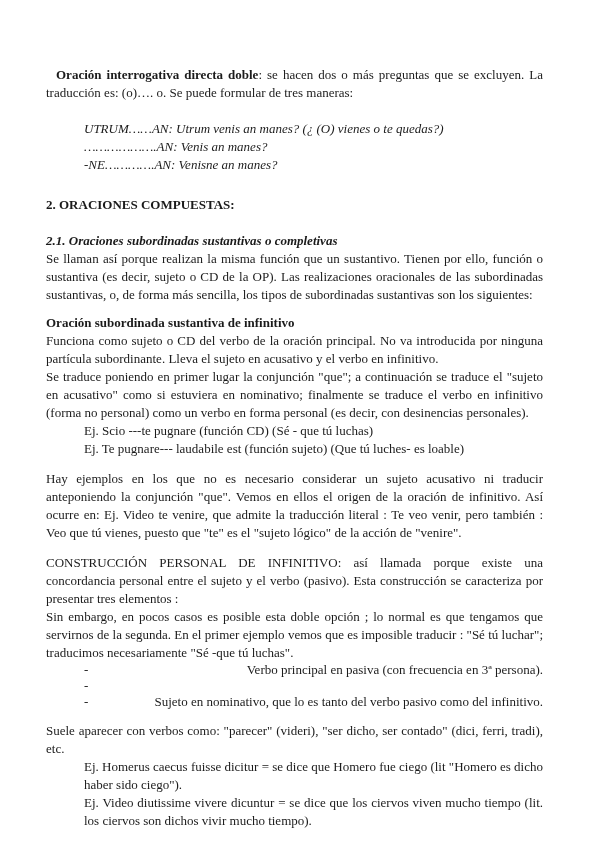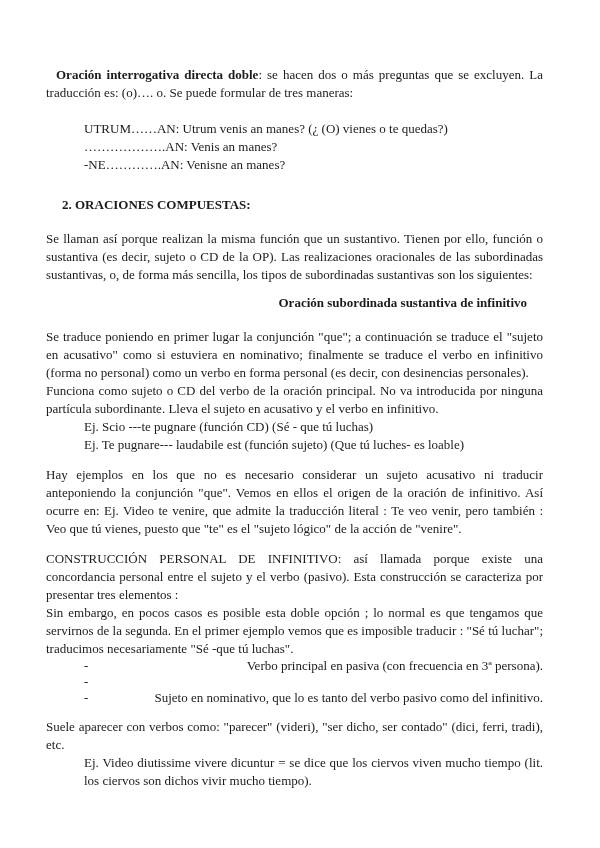--- a/index.html
+++ b/index.html
@@ -21,29 +21,29 @@
     overflow: hidden;
   }
   .para {
     margin: 0;
     text-align: justify;
   }
   .indent-first { text-indent: 10px; }
   .bold { font-weight: bold; }
   .h-main, .h-sub {
     font-weight: bold;
-    margin: 16px;
+    margin: 0;
     text-align: left;
   }
   .tabbed { padding-left: 38px; }
   .tab-line { white-space: pre; }
-  .mt1  { margin-top: 18px; }
+  .mt1  { margin-top: 18px; font-style: italic; }
   .mt1s { margin-top: 12px; }
   .mt2  { margin-top: 22px; }
-  .mth  { margin-top: 10px; text-align: right; }
+  .mth  { margin-top: 10px; }
   .li-row {
     display: flex;
     padding-left: 38px;
     line-height: 16px;
   }
   .li-marker {
     width: 16px;
     flex: 0 0 16px;
   }
   .li-text { flex: 1; text-align: right; }
@@ -61,25 +61,26 @@
   <p class="para indent-first"><span class="bold">Oración interrogativa directa doble</span><span>: se hacen dos o más preguntas que se excluyen. La traducción es: (o)…. o. Se puede formular de tres maneras:</span></p>
 
   <div class="tabbed mt1">
     <div class="tab-line">UTRUM……AN: Utrum venis an manes? (¿ (O) vienes o te quedas?)</div>
     <div class="tab-line">……………….AN: Venis an manes?</div>
     <div class="tab-line">-NE………….AN: Venisne an manes?</div>
   </div>
 
   <p class="h-main mt2">2. ORACIONES COMPUESTAS:</p>
 
+  <p class="h-sub mt1">2.1. Oraciones subordinadas sustantivas o completivas</p>
   <p class="para">Se llaman así porque realizan la misma función que un sustantivo. Tienen por ello, función o sustantiva (es decir, sujeto o CD de la OP). Las realizaciones oracionales de las subordinadas sustantivas, o, de forma más sencilla, los tipos de subordinadas sustantivas son los siguientes:</p>
 
   <p class="h-sub mth">Oración subordinada sustantiva de infinitivo</p>
+  <p class="para">Funciona como sujeto o CD del verbo de la oración principal. No va introducida por ninguna partícula subordinante. Lleva el sujeto en acusativo y el verbo en infinitivo.</p>
   <p class="para">Se traduce poniendo en primer lugar la conjunción "que"; a continuación se traduce el "sujeto en acusativo" como si estuviera en nominativo; finalmente se traduce el verbo en infinitivo (forma no personal) como un verbo en forma personal (es decir, con desinencias personales).</p>
-  <p class="para">Funciona como sujeto o CD del verbo de la oración principal. No va introducida por ninguna partícula subordinante. Lleva el sujeto en acusativo y el verbo en infinitivo.</p>
 
   <div class="tabbed">
     <div class="tab-line">Ej. Scio ---te pugnare (función CD) (Sé - que tú luchas)</div>
     <div class="tab-line">Ej. Te pugnare--- laudabile est (función sujeto) (Que tú luches- es loable)</div>
   </div>
 
   <p class="para mt1s">Hay ejemplos en los que no es necesario considerar un sujeto acusativo ni traducir anteponiendo la conjunción "que". Vemos en ellos el origen de la oración de infinitivo. Así ocurre en: Ej. Video te venire, que admite la traducción literal : Te veo venir, pero también : Veo que tú vienes, puesto que "te" es el "sujeto lógico" de la acción de "venire".</p>
   <p class="para mt1s">CONSTRUCCIÓN PERSONAL DE INFINITIVO: así llamada porque existe una concordancia personal entre el sujeto y el verbo (pasivo). Esta construcción se caracteriza por presentar tres elementos :</p>
 
   <p class="para">Sin embargo, en pocos casos es posible esta doble opción ; lo normal es que tengamos que servirnos de la segunda. En el primer ejemplo vemos que es imposible traducir : "Sé tú luchar"; traducimos necesariamente "Sé -que tú luchas".</p>
@@ -93,15 +94,16 @@
       <span class="li-marker">-</span>
     </div>
     <div class="li-row">
       <span class="li-marker">-</span>
       <span class="li-text">Sujeto en nominativo, que lo es tanto del verbo pasivo como del infinitivo.</span>
     </div>
   </div>
 
   <p class="para mt1s">Suele aparecer con verbos como: "parecer" (videri), "ser dicho, ser contado" (dici, ferri, tradi), etc.</p>
 
+  <p class="ej-block">Ej. Homerus caecus fuisse dicitur = se dice que Homero fue ciego (lit "Homero es dicho haber sido ciego").</p>
   <p class="ej-block">Ej. Video diutissime vivere dicuntur = se dice que los ciervos viven mucho tiempo (lit. los ciervos son dichos vivir mucho tiempo).</p>
 
 </div>
 
 </body></html>

